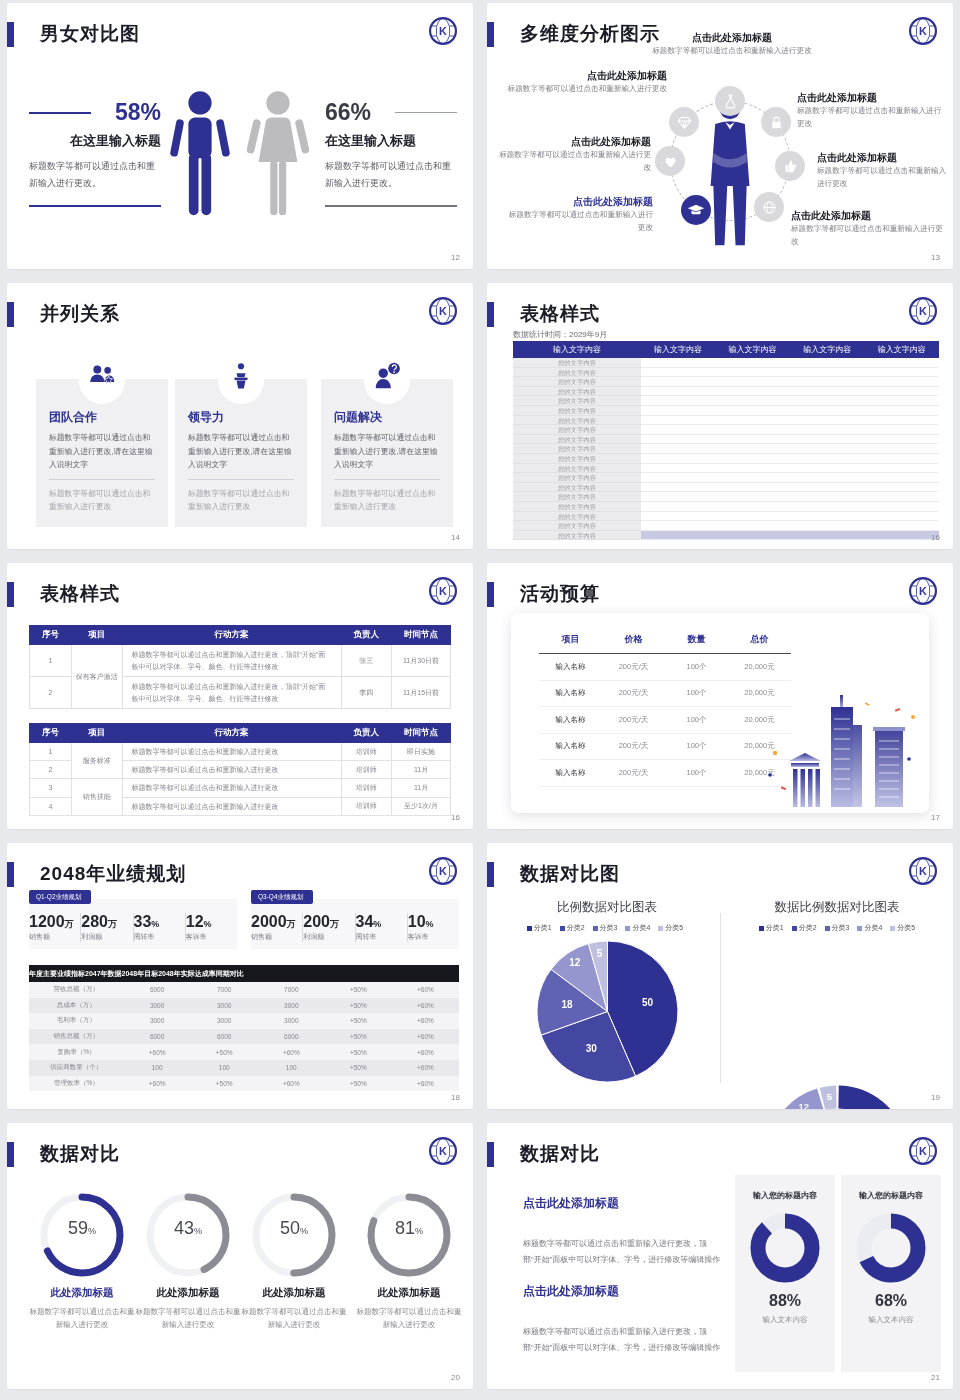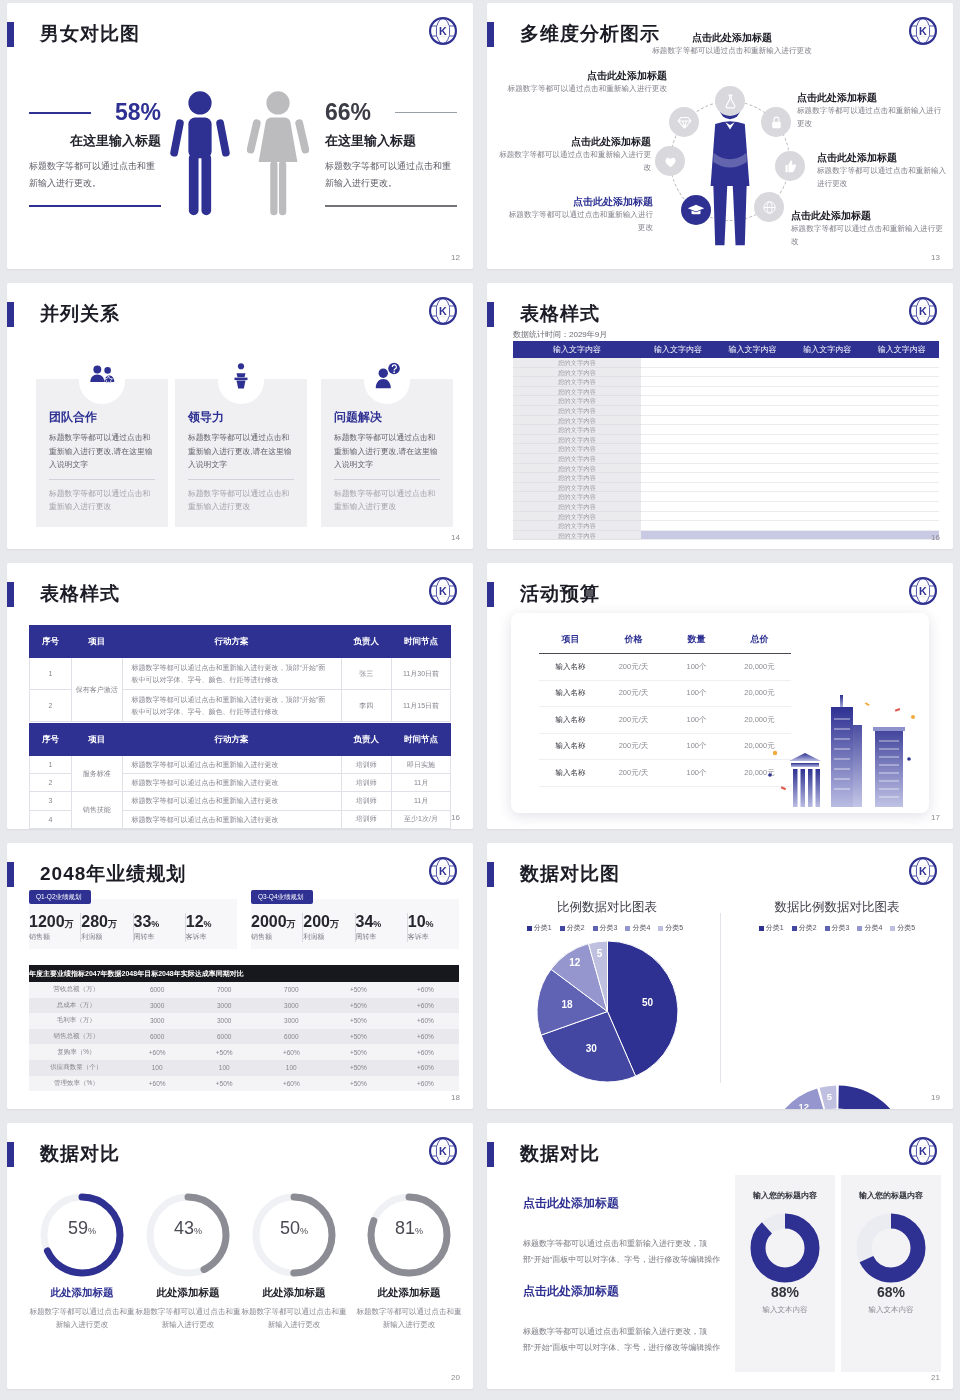--- a/index.html
+++ b/index.html
@@ -48,21 +48,21 @@
   .t15{position:absolute;left:26px;top:58px;width:426px;}
   .t15h{display:flex;background:var(--accent);height:17px;align-items:center;}
   .t15h span{flex:0 0 17.5%;text-align:center;color:#fff;font-size:8px;font-weight:normal;}
   .t15h span:first-child{flex-basis:30%;}
   .t15r{display:flex;height:9.6px;align-items:stretch;}
   .t15r span{flex:0 0 17.5%;border-bottom:1px solid #ececf0;background:#fff;}
   .t15r span:first-child{flex-basis:30%;background:#ebebee;border-bottom:1px solid #e0e0e6;color:#9a9aa2;font-size:6.3px;text-align:center;line-height:9.6px;}
   .t15b .t15r:last-child span:not(:first-child){background:#c8cae3;}
   
   .t16{border-collapse:collapse;position:absolute;left:22px;width:422px;table-layout:fixed;}
-  .t16 th{background:var(--accent);color:#fff;font-size:8.5px;font-weight:bold;height:32px;border:1px solid #2e3192;}
+  .t16 th{background:var(--accent);color:#fff;font-size:8.5px;font-weight:bold;height:19px;border:1px solid #2e3192;}
   .t16 td{border:1px solid #e0e1e8;font-size:7px;color:#85858f;text-align:center;vertical-align:middle;}
   .t16 td.plan{text-align:left;padding:3px 9px;line-height:1.6;}
   
   .card17{position:absolute;left:24px;top:50px;width:418px;height:200px;background:#fff;border-radius:8px;box-shadow:0 3px 14px rgba(40,40,90,.14);}
   .p17h{display:flex;border-bottom:1.5px solid #4a4a55;padding-bottom:7px;}
   .p17h span{flex:1;text-align:center;font-size:9px;font-weight:bold;color:var(--accent);}
   .prow{display:flex;height:26.5px;align-items:center;border-bottom:1px solid #efeff3;}
   .prow span{flex:1;text-align:center;font-size:7.5px;color:#8b8b93;}
   .prow span:first-child{color:#3a3a44;}
   .ftotal{font-size:14px;font-weight:bold;color:var(--accent);}
@@ -97,21 +97,21 @@
   .gnum b{font-size:18px;font-weight:normal;}
   .gnum em{font-style:normal;font-size:9px;margin-top:6px;}
   .col20 h5{font-size:10.5px;font-weight:bold;color:#22222c;margin-top:15px;}
   .col20 p{font-size:7.5px;color:#8a8a92;line-height:1.75;margin-top:5px;}
   
   .blk21 h4{font-size:12px;font-weight:bold;color:var(--accent);}
   .blk21 p{font-size:8px;color:#77777f;line-height:1.95;margin-top:24px;}
   .card21{position:absolute;top:52px;width:100px;height:197px;background:#f3f3f6;text-align:center;}
   .card21 h6{font-size:8px;font-weight:bold;color:#33333d;margin-top:15px;}
   .card21 .chart{width:72px;height:72px;margin:11px auto 0;}
-  .card21 .big{font-size:14px;font-weight:bold;color:#33333d;}
+  .card21 .big{font-size:16px;font-weight:bold;color:#33333d;margin-top:8px;}
   .card21 .cap{font-size:7.5px;color:#8a8a92;margin-top:5px;}
 </style>
 </head>
 <body>
 
 <div class="deck">
 
   <div class="slide">
     <div class="shead">
       <div class="sbar"></div>

